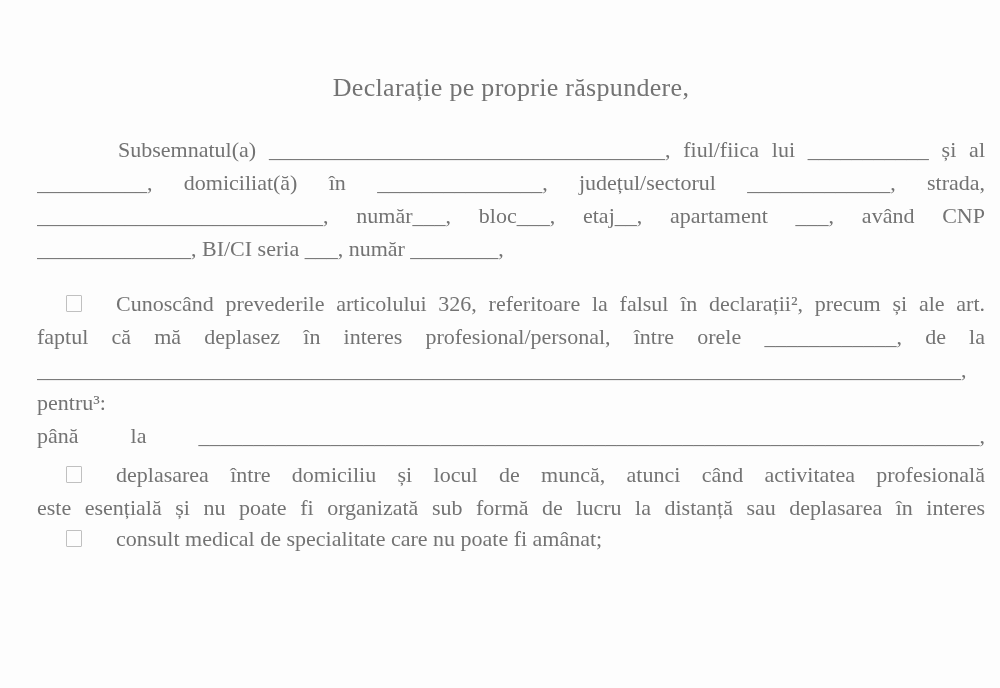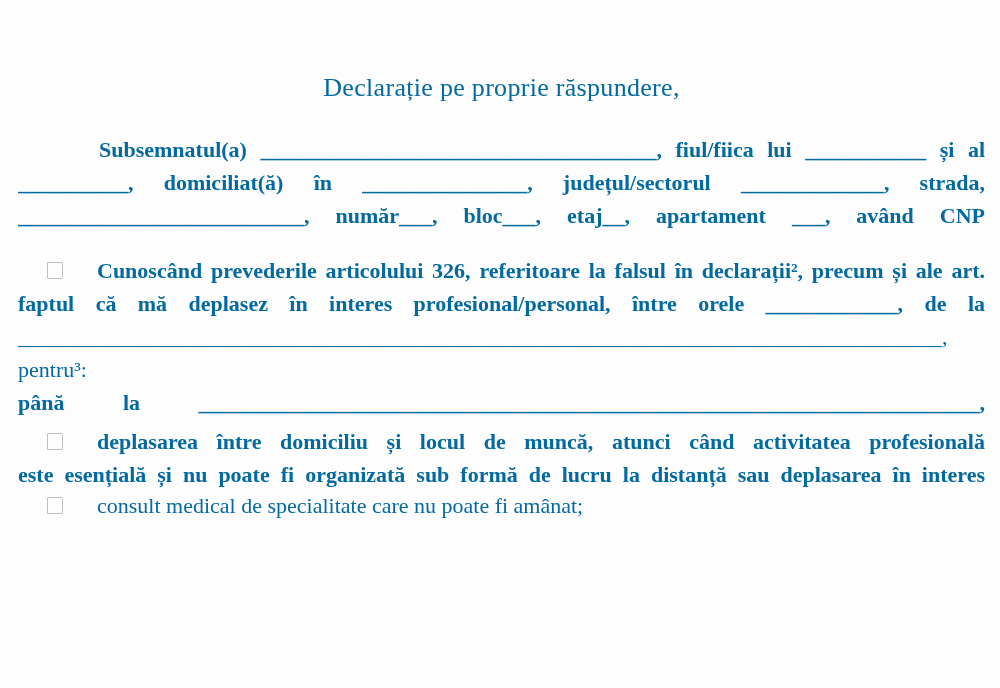--- a/index.html
+++ b/index.html
@@ -3,44 +3,44 @@
 <meta charset="utf-8">
 <style>
   html, body { margin: 0; padding: 0; }
   body {
     width: 1000px; height: 688px; overflow: hidden;
     background: #fdfdfd;
   }
   .sheet {
     box-sizing: border-box;
     width: 1000px; height: 688px;
-    padding: 0 15px 0 18px;
+    padding: 0 15px 0 37px;
     background: #fdfdfd;
     overflow: hidden;
     font-family: "Liberation Serif", "DejaVu Serif", serif;
     font-size: 22px;
     line-height: 33px;
-    color: #0369a1;
+    color: #737373;
     filter: blur(0.5px);
   }
   .title {
     margin-top: 70px;
     text-align: center;
     font-size: 26px;
     line-height: 35px;
     letter-spacing: 0.3px;
   }
   .para { margin: 0; }
   .p1 { margin-top: 28px; }
   .p2 { margin-top: 15px; }
   .p3 { margin-top: 22px; }
   .p4 { margin-top: 6px; }
   .p5 { margin-top: -2px; }
   .line { height: 33px; overflow: hidden; }
-  .j { text-align: justify; text-align-last: justify; font-weight: bold; }
+  .j { text-align: justify; text-align-last: justify; }
   .ind { text-indent: 81px; }
   .cbi { text-indent: 29px; }
   .cbx {
     display: inline-block;
     width: 14px; height: 15px;
     border: 1.5px solid #c0c0c0;
     border-radius: 1px;
     margin-right: 34px;
     vertical-align: -1px;
     background: transparent;
@@ -50,20 +50,21 @@
 <body>
 
 <div class="sheet">
 
   <div class="title">Declarație pe proprie răspundere,</div>
 
   <div class="para p1">
     <div class="line j ind">Subsemnatul(a) ____________________________________, fiul/fiica lui ___________ și al</div>
     <div class="line j">__________, domiciliat(ă) în _______________, județul/sectorul _____________, strada,</div>
     <div class="line j">__________________________, număr___, bloc___, etaj__, apartament ___, având CNP</div>
+    <div class="line">______________, BI/CI seria ___, număr ________,</div>
   </div>
 
 
   <div class="para p3">
     <div class="line j cbi">
       <span class="cbx"></span><span>Cunoscând prevederile articolului 326, referitoare la falsul în declarații², precum și ale art.</span>
     </div>
     <div class="line j">faptul că mă deplasez în interes profesional/personal, între orele ____________, de la</div>
     <div class="line">____________________________________________________________________________________,</div>
     <div class="line">pentru³:</div>

